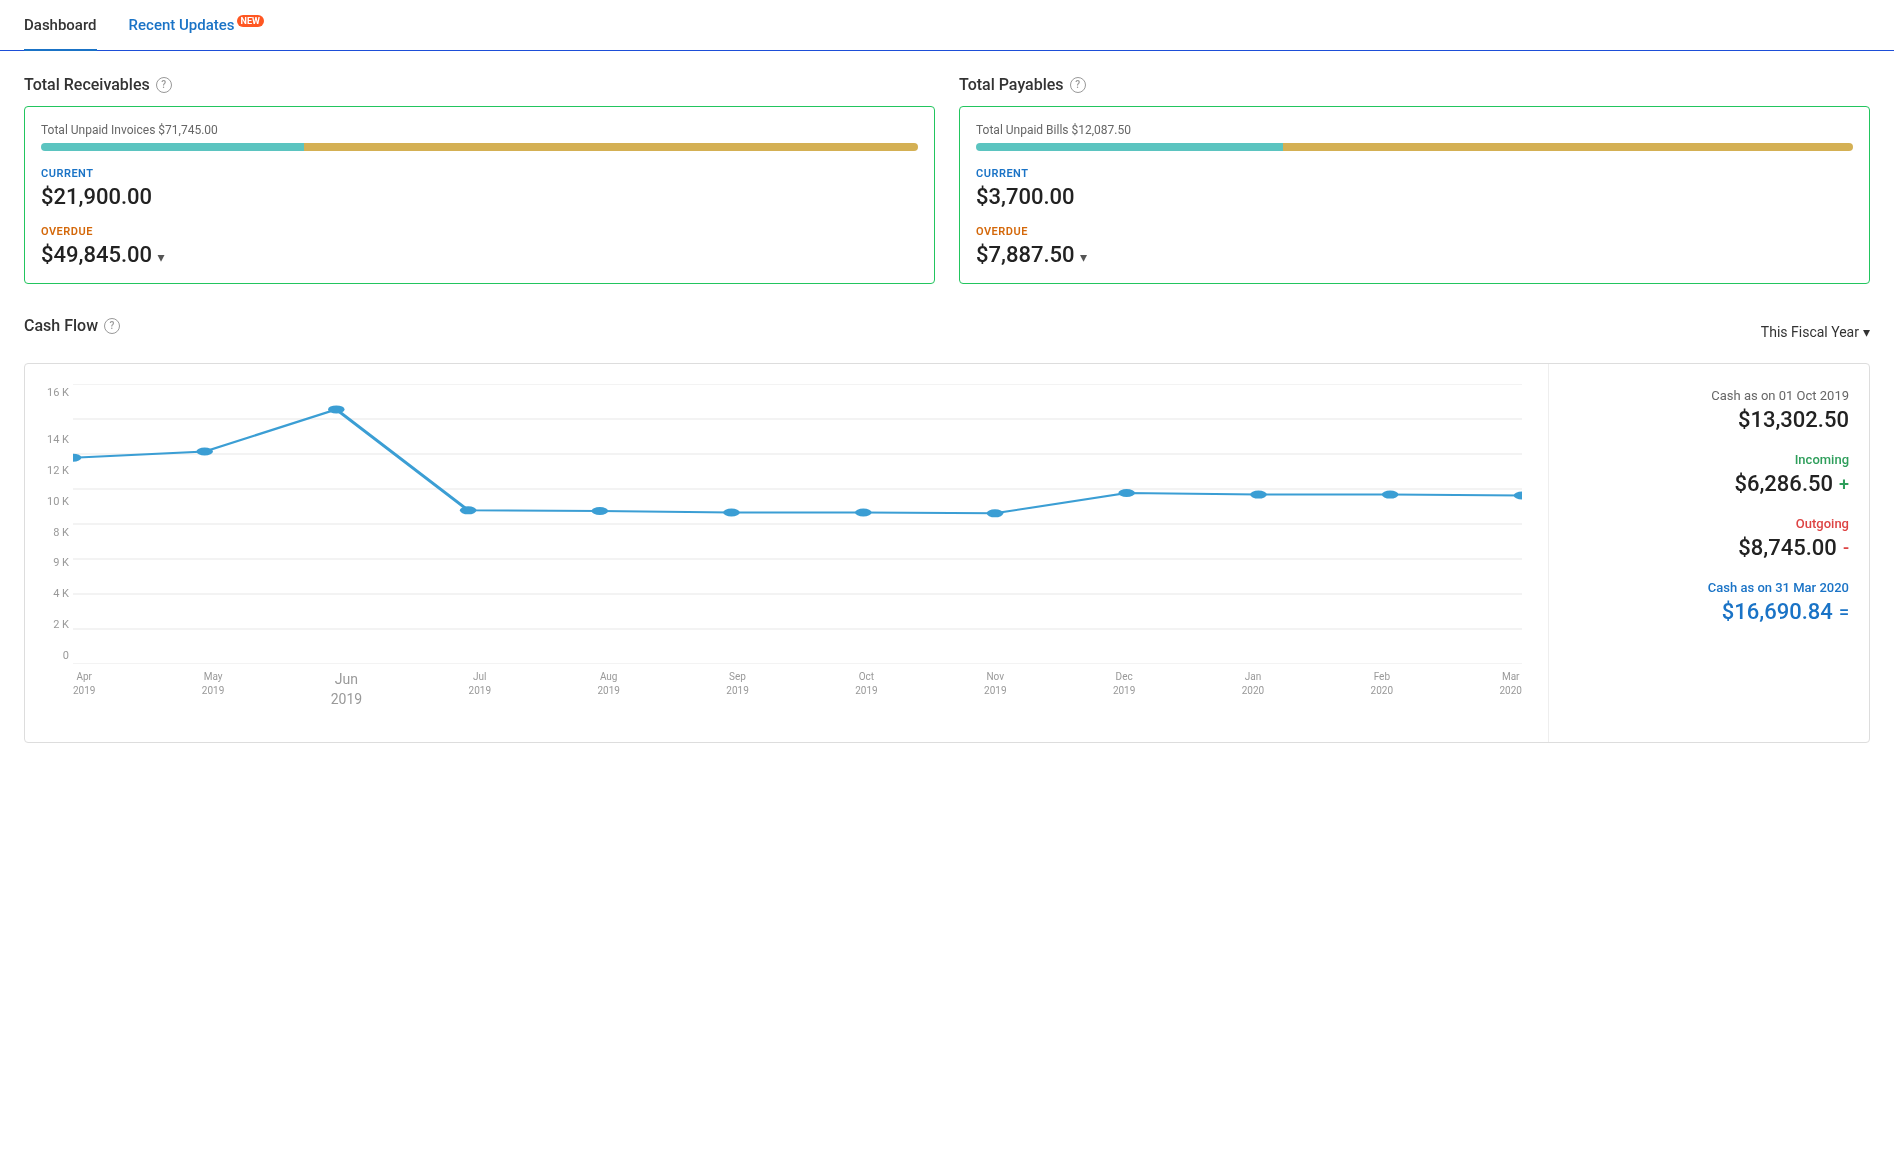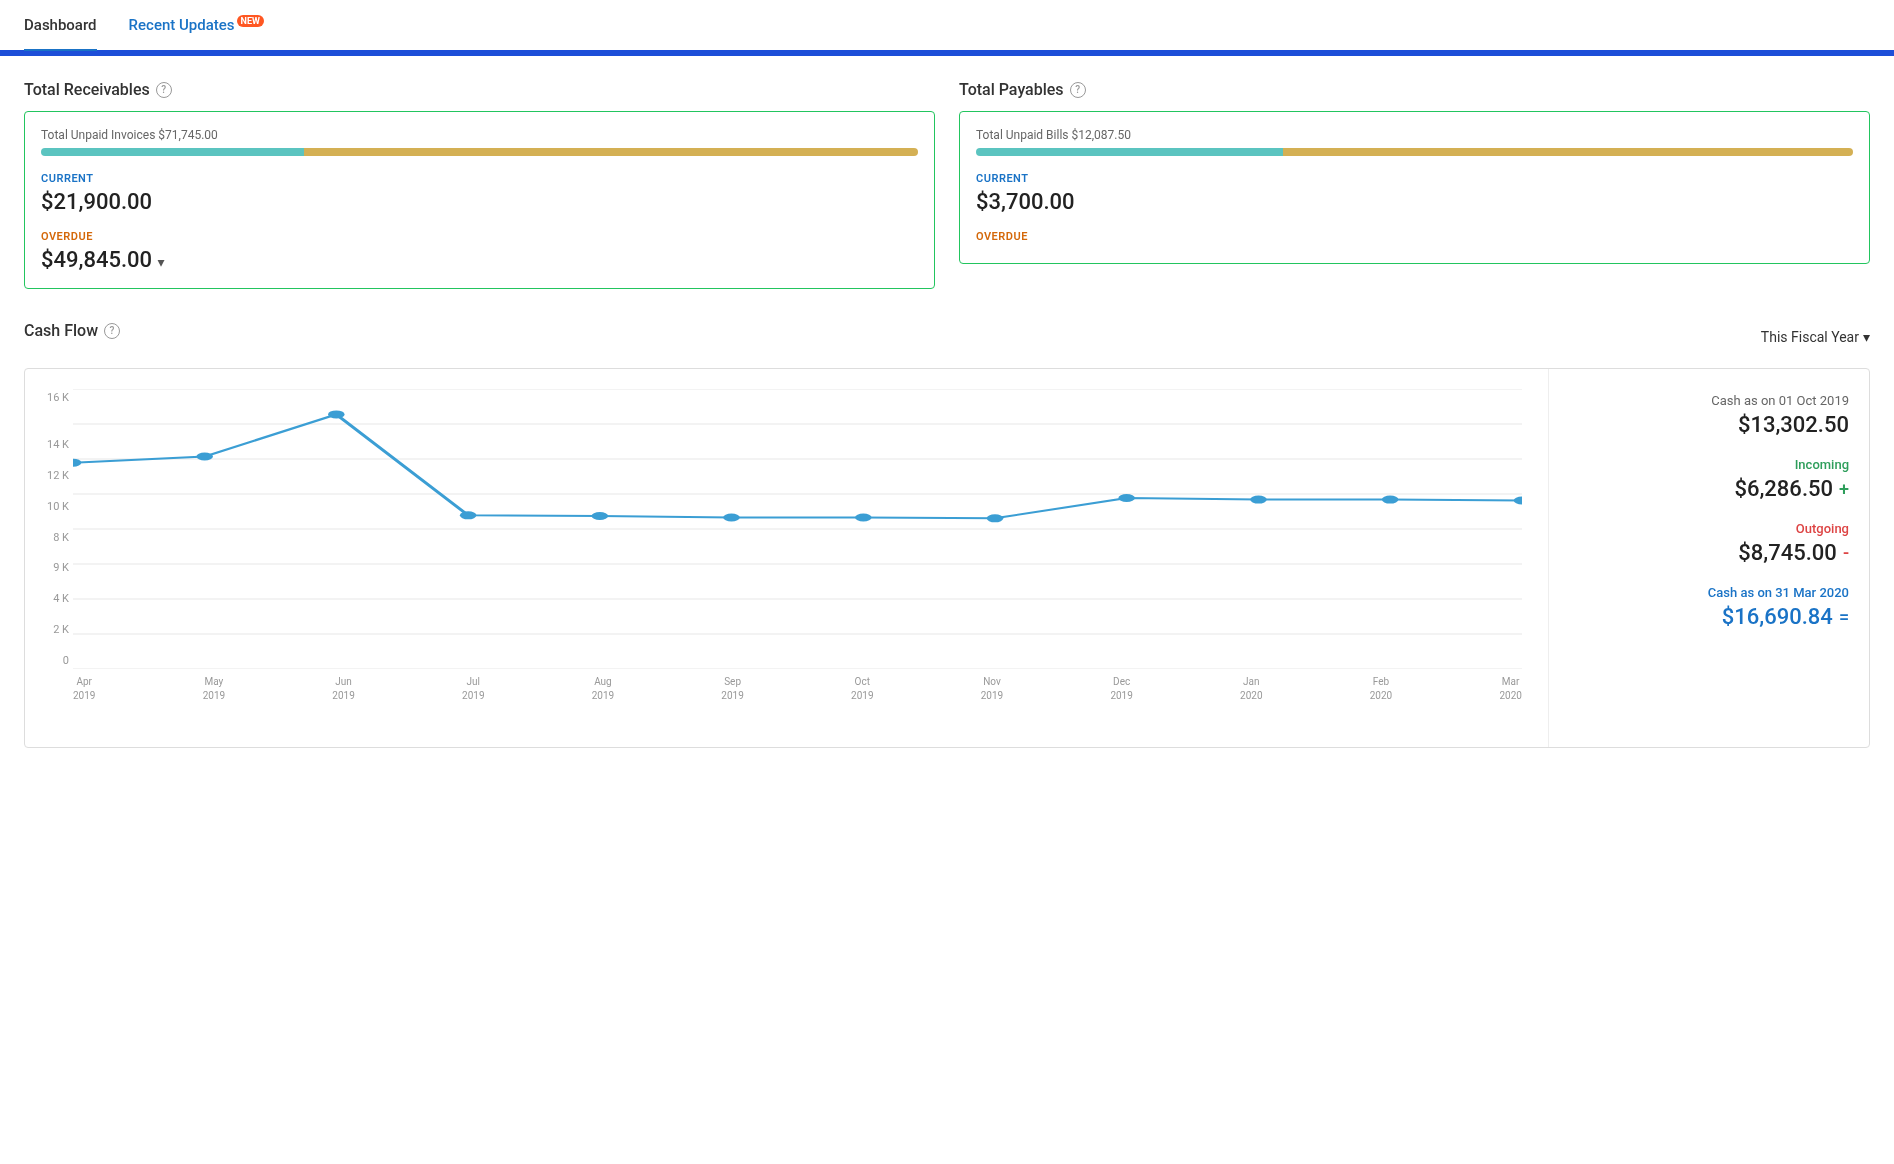--- a/index.html
+++ b/index.html
@@ -1,18 +1,18 @@
 <!DOCTYPE html>
 <html><head>
   <meta charset="utf-8">
   <style>
     * { box-sizing: border-box; margin: 0; padding: 0; }
     body { font-family: -apple-system, BlinkMacSystemFont, 'Segoe UI', Roboto, sans-serif; background: #fff; color: #333; font-size: 14px; }
 
-    .tabs { display: flex; align-items: center; border-bottom: 6px solid #1d4ed8; padding: 0 24px; gap: 32px; }
+    .tabs { display: flex; align-items: center; border-bottom: 1px solid #1d4ed8; padding: 0 24px; gap: 32px; }
     .tab { padding: 16px 0; cursor: pointer; font-size: 15px; color: #555; position: relative; }
     .tab.active { color: #333; font-weight: 500; }
     .tab.active::after { content: ''; position: absolute; bottom: -1px; left: 0; right: 0; height: 2px; background: #1a73c6; }
     .tab.blue { color: #1a73c6; font-weight: 500; }
     .new-badge { background: #ff5722; color: #fff; font-size: 9px; border-radius: 8px; padding: 1px 4px; vertical-align: super; margin-left: 2px; font-weight: bold; }
 
     .main-content { padding: 24px 24px; }
 
     .two-col { display: grid; grid-template-columns: 1fr 1fr; gap: 24px; margin-bottom: 32px; }
 
@@ -112,20 +112,24 @@
           <div class="progress-current" style="width: 35%"></div>
           <div class="progress-overdue"></div>
         </div>
         <div class="amounts-row">
           <div class="amount-block">
             <div class="label current">CURRENT</div>
             <div class="value">$3,700.00</div>
           </div>
           <div class="amount-block">
             <div class="label overdue">OVERDUE</div>
+            <div class="value">
+              <span>$7,887.50</span>
+              <span class="dropdown-arrow"> ▾</span>
+            </div>
           </div>
         </div>
       </div>
     </div>
   </div>
 
   <div class="cashflow-section">
     <div class="cashflow-header">
       <div class="section-title">
         <span>Cash Flow</span>
@@ -178,21 +182,21 @@
             <span style="font-size:11px;color:#999;text-align:right;width:36px;">8 K</span>
             <span style="font-size:11px;color:#999;text-align:right;width:36px;">10 K</span>
             <span style="font-size:11px;color:#999;text-align:right;width:36px;">12 K</span>
             <span style="font-size:11px;color:#999;text-align:right;width:36px;margin-top:16px;">14 K</span>
             <span style="font-size:11px;color:#999;text-align:right;width:36px;">16 K</span>
           </div>
 
           <div style="position:absolute; left:40px; right:10px; bottom:0; height:40px; display:flex; justify-content:space-between; align-items:flex-start; padding-top:6px;">
             <div style="text-align:center;font-size:10px;color:#999;line-height:1.4;">Apr<br>2019</div>
             <div style="text-align:center;font-size:10px;color:#999;line-height:1.4;">May<br>2019</div>
-            <div style="text-align:center;font-size:10px;color:#999;line-height:1.4;">Jun<br>2019</div>
+            <div style="text-align:center;font-size:14px;color:#999;line-height:1.4;">Jun<br>2019</div>
             <div style="text-align:center;font-size:10px;color:#999;line-height:1.4;">Jul<br>2019</div>
             <div style="text-align:center;font-size:10px;color:#999;line-height:1.4;">Aug<br>2019</div>
             <div style="text-align:center;font-size:10px;color:#999;line-height:1.4;">Sep<br>2019</div>
             <div style="text-align:center;font-size:10px;color:#999;line-height:1.4;">Oct<br>2019</div>
             <div style="text-align:center;font-size:10px;color:#999;line-height:1.4;">Nov<br>2019</div>
             <div style="text-align:center;font-size:10px;color:#999;line-height:1.4;">Dec<br>2019</div>
             <div style="text-align:center;font-size:10px;color:#999;line-height:1.4;">Jan<br>2020</div>
             <div style="text-align:center;font-size:10px;color:#999;line-height:1.4;">Feb<br>2020</div>
             <div style="text-align:center;font-size:10px;color:#999;line-height:1.4;">Mar<br>2020</div>
           </div>

